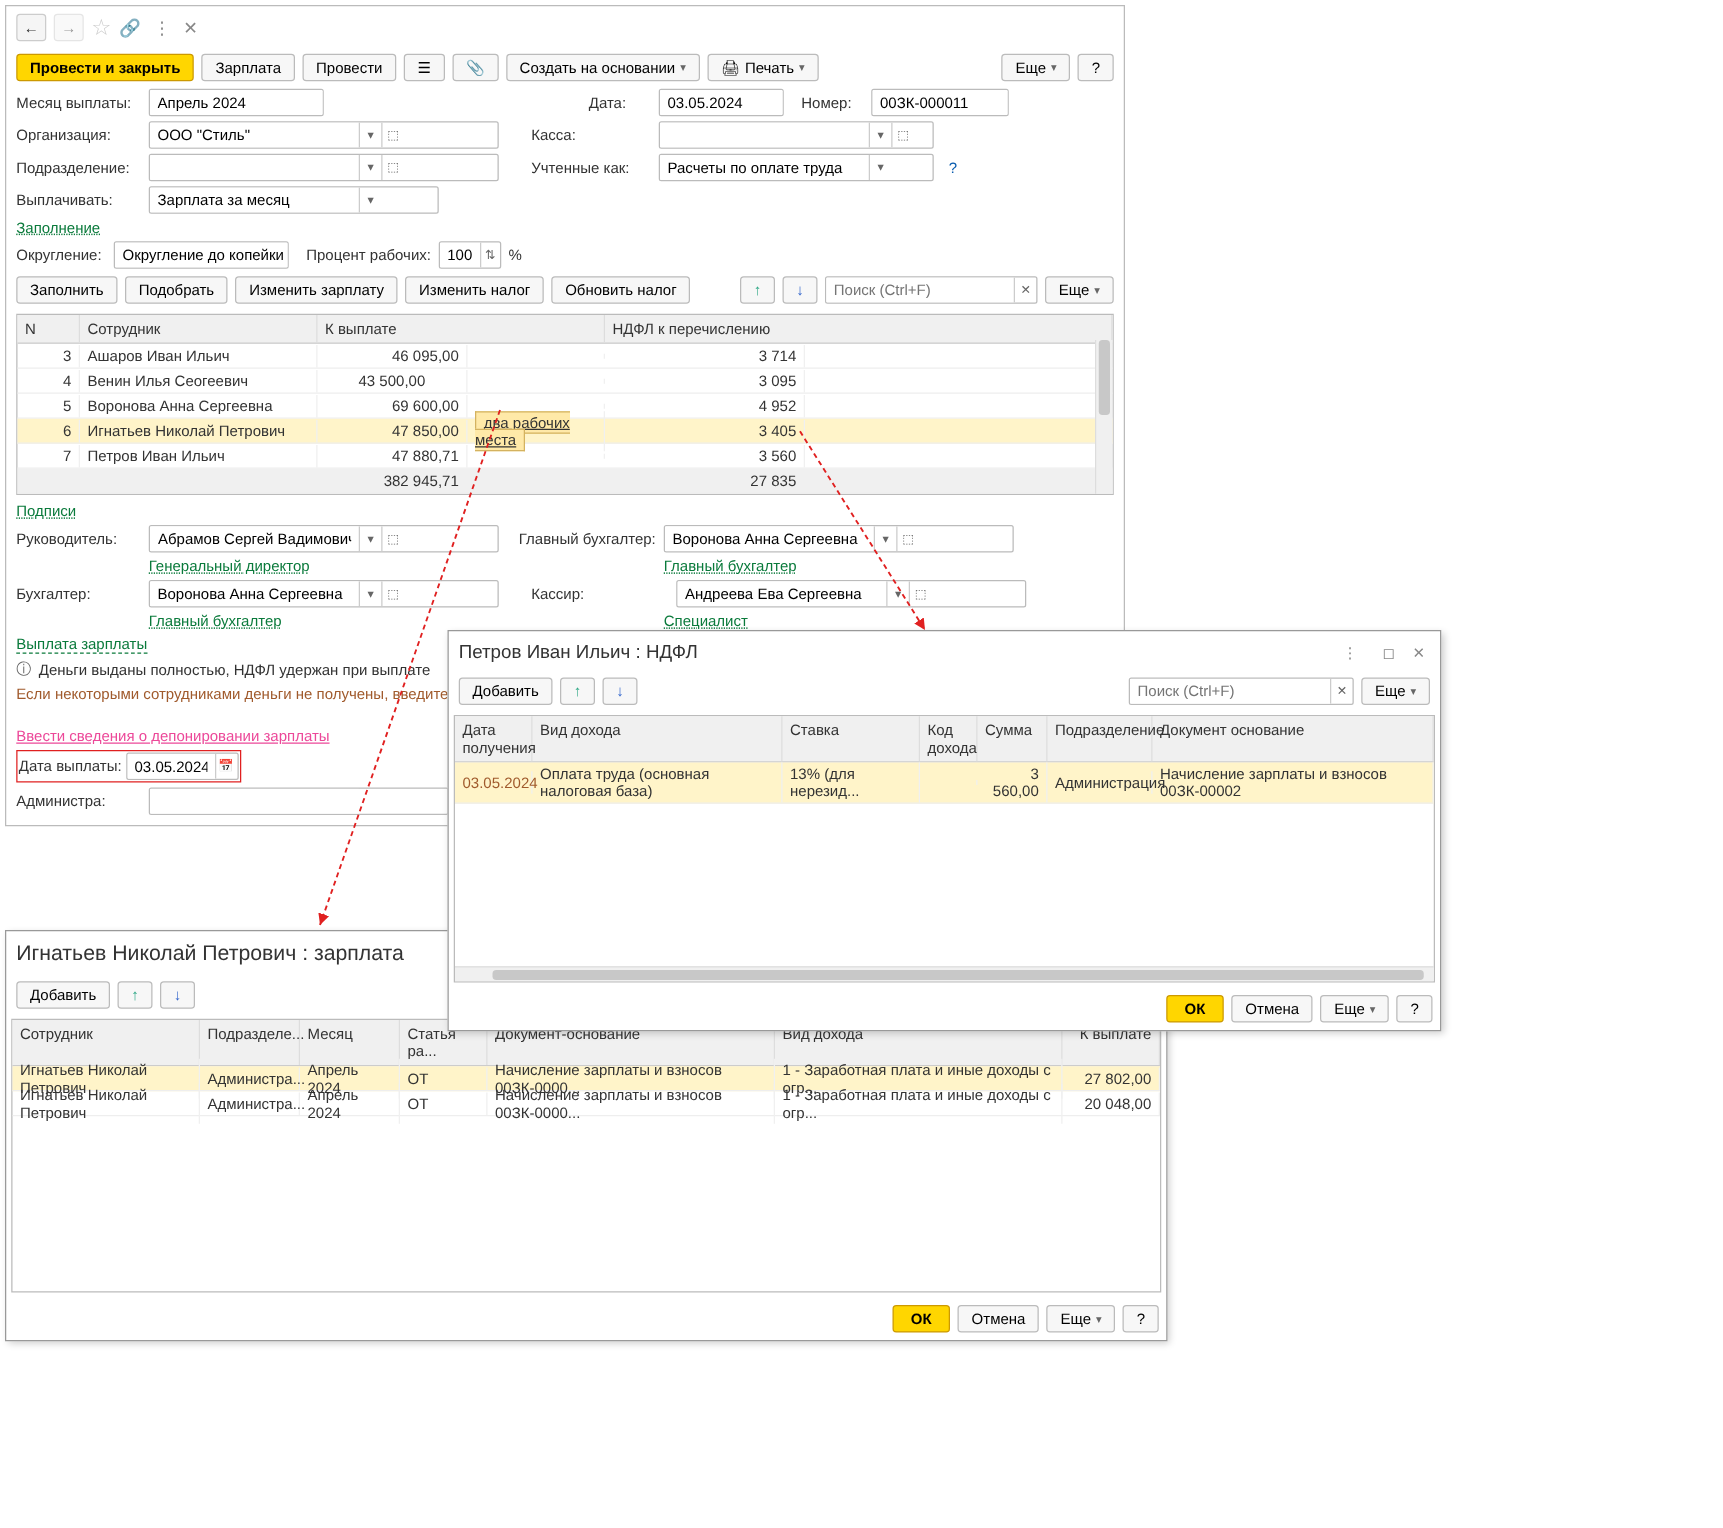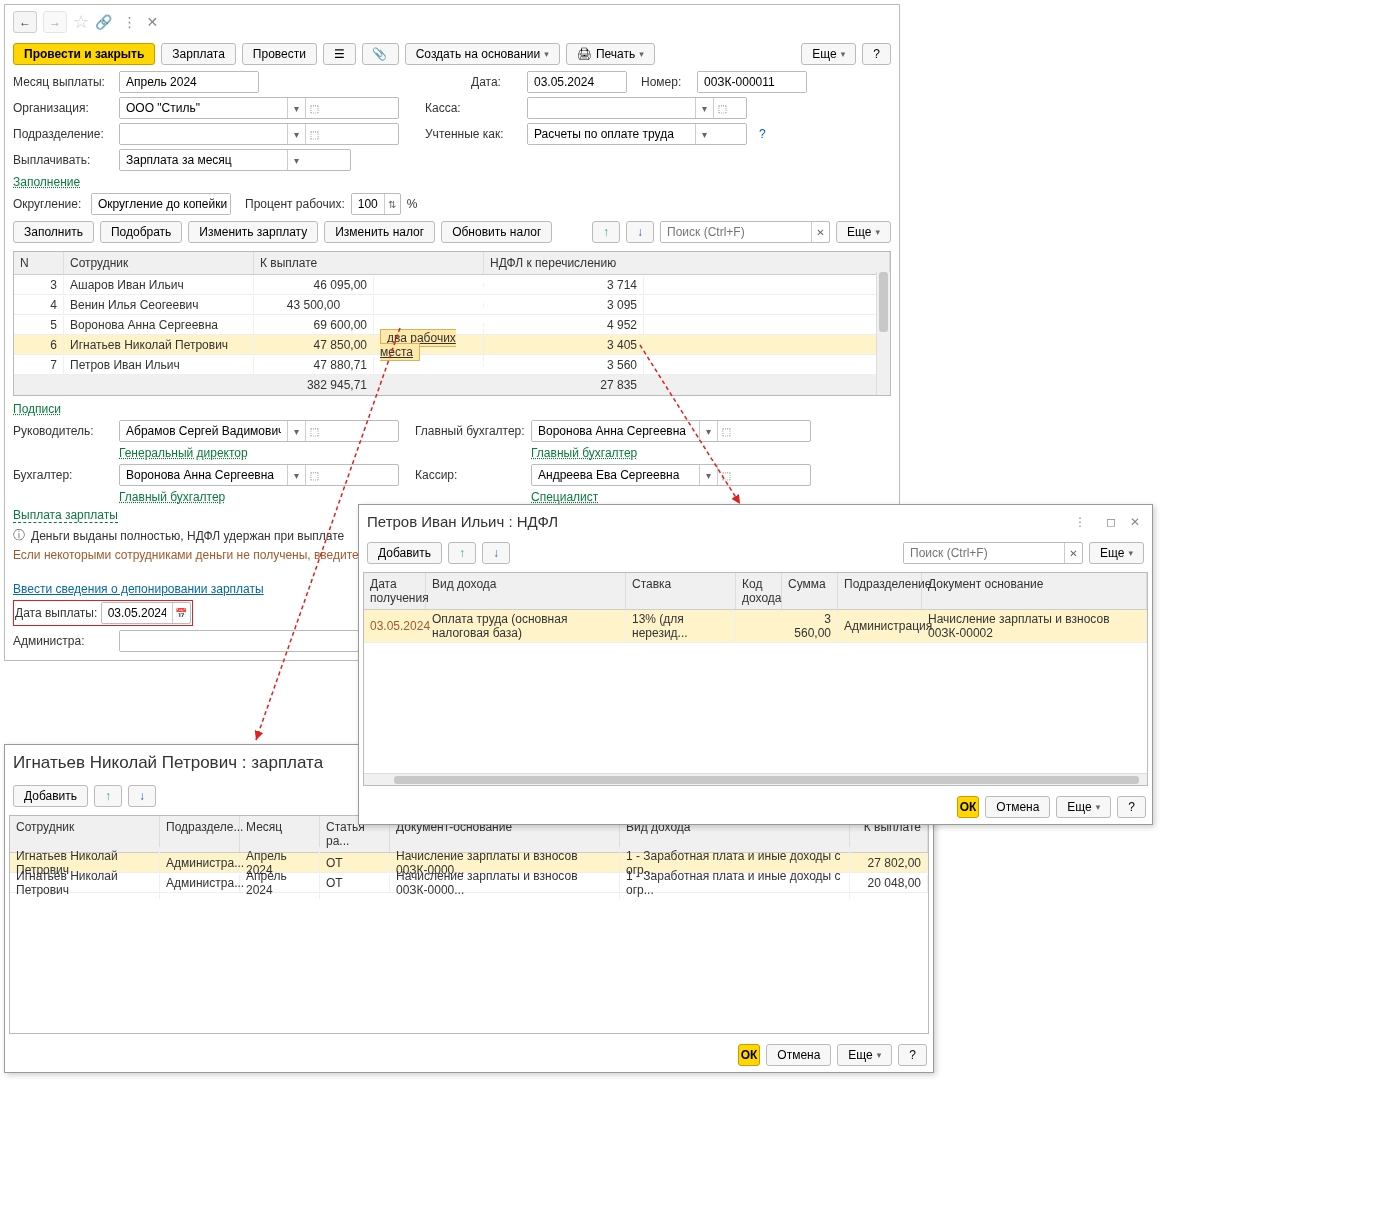--- a/index.html
+++ b/index.html
@@ -16,35 +16,35 @@
 .btn { border: 1px solid #bbb; background: #f7f7f7; padding: 3px 10px; border-radius: 3px; cursor: pointer; height: 22px; display: inline-flex; align-items: center; gap: 4px; }
 .btn-yellow { background: #ffd600; border-color: #cc9900; font-weight: bold; }
 .btn-dd::after { content: ' ▾'; font-size: 9px; color: #666; }
 .form-row { display: flex; align-items: center; padding: 2px 8px; gap: 6px; }
 .label { width: 100px; }
 .input-group { display: flex; align-items: center; border: 1px solid #bbb; border-radius: 2px; background: #fff; height: 22px; overflow: hidden; }
 .input-group input { border: none; padding: 2px 6px; height: 100%; outline: none; }
 .input-btn { width: 18px; height: 100%; border-left: 1px solid #ccc; display: flex; align-items: center; justify-content: center; cursor: pointer; color: #666; font-size: 10px; }
 .link { color: #0a7a3b; text-decoration: underline dotted; cursor: pointer; }
 .link-dash { border-bottom: 1px dashed #0a7a3b; color: #0a7a3b; cursor: pointer; display: inline-block; }
-.blue-link { color: #0369a1; text-decoration: underline; cursor: pointer; }
+.blue-link { color: #ec4899; text-decoration: underline; cursor: pointer; }
 .warn { color: #a05a2c; }
 .table-box { border: 1px solid #bbb; margin: 4px 8px; position: relative; }
 .thead { display: flex; background: #f0f0f0; border-bottom: 1px solid #ccc; }
 .th { padding: 4px 6px; border-right: 1px solid #ddd; }
 .trow { display: flex; border-bottom: 1px solid #eee; height: 20px; align-items: center; }
 .td { padding: 2px 6px; border-right: 1px solid #f0f0f0; }
 .row-hl { background: #fff4c9; }
 .totals { background: #f0f0f0; font-weight: 400; }
 .tag { background: #ffe9a8; border: 1px solid #d4b25f; padding: 1px 6px; cursor: pointer; text-decoration: underline; color: #333; }
 .scrollbar { position: absolute; right: 0; top: 20px; bottom: 0; width: 14px; background: #f0f0f0; border-left: 1px solid #ddd; }
 .thumb { position: absolute; left: 2px; right: 2px; top: 0; height: 60px; background: #c8c8c8; border-radius: 3px; }
 .popup { position: absolute; background: #fff; border: 1px solid #999; box-shadow: 2px 2px 6px rgba(0,0,0,.2); }
 .red-box { border: 1.5px solid #e02020; padding: 1px; display: inline-block; }
-.ok-btn { background: #ffd600; font-weight: bold; border: 1px solid #cc9900; padding: 3px 2px; border-radius: 3px; cursor: pointer; }
+.ok-btn { background: #ffd600; font-weight: bold; border: 1px solid #cc9900; padding: 3px 14px; border-radius: 3px; cursor: pointer; }
 svg.arrow { position: absolute; pointer-events: none; }
 </style>
 </head>
 <body>
 
 <div class="window main-window">
   <div class="titlebar">
     <div class="nav-btn">←</div>
     <div class="nav-btn" style="opacity:.5">→</div>
     <span class="star">☆</span>
@@ -233,21 +233,21 @@
     <span style="width:110px;margin-left:10px"></span>
     <span class="link">Главный бухгалтер</span>
   </div>
   <div class="form-row">
     <span class="label">Бухгалтер:</span>
     <div class="input-group" style="width:280px">
         <input value="Воронова Анна Сергеевна" style="">
         <span class="input-btn">▾</span>
         <span class="input-btn">⬚</span>
       </div>
-    <span style="width:110px;margin-left:10px">Кассир:</span>
+    <span style="width:110px;margin-left:20px">Кассир:</span>
     <div class="input-group" style="width:280px">
         <input value="Андреева Ева Сергеевна" style="">
         <span class="input-btn">▾</span>
         <span class="input-btn">⬚</span>
       </div>
   </div>
   <div class="form-row">
     <span class="label"></span>
     <span class="link" style="width:280px">Главный бухгалтер</span>
     <span style="width:110px;margin-left:10px"></span>

